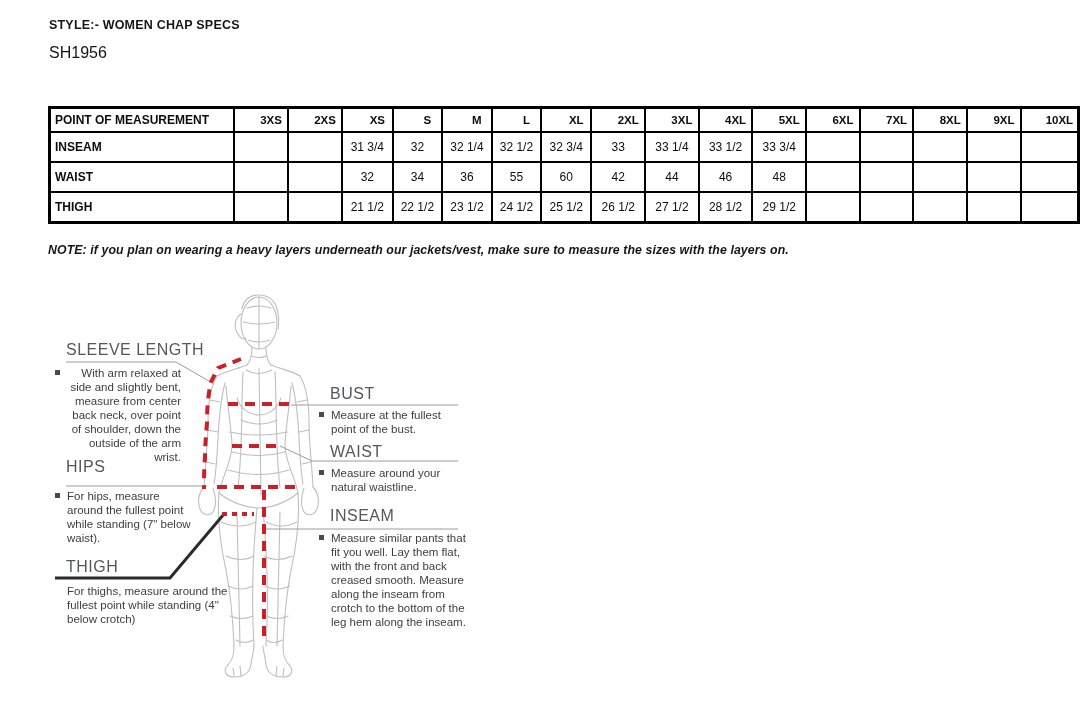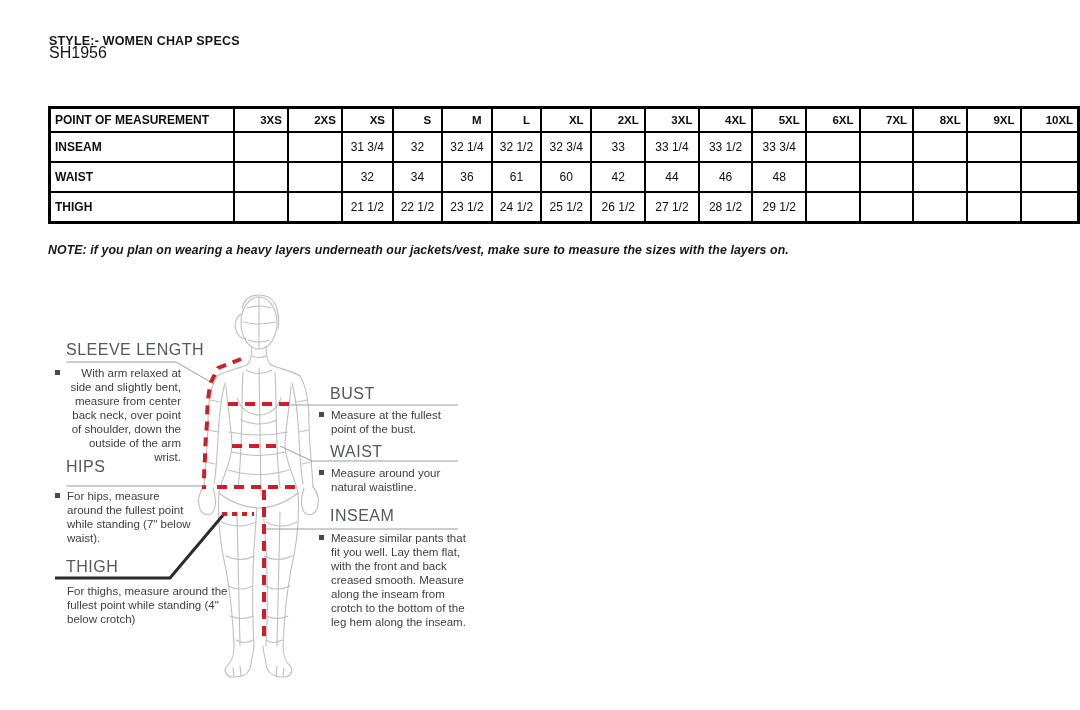--- a/index.html
+++ b/index.html
@@ -2,21 +2,21 @@
 <html style="--measure-line-red: #cb2027; --wireframe-gray: #bfbfbf; --heading-gray: #55575a; --connector-gray: #9c9c9c;"><head>
 <meta charset="utf-8">
 <style>
   html,body{margin:0;padding:0;background:#ffffff;}
   body{
     width:1080px;height:710px;position:relative;overflow:hidden;
     font-family:"Liberation Sans", sans-serif;color:#111;
   }
   .abs{position:absolute;}
   
-  .doc-title{left:49px;top:18px;font-size:12.5px;font-weight:bold;color:#161616;letter-spacing:.2px;margin-top:16px;}
+  .doc-title{left:49px;top:18px;font-size:12.5px;font-weight:bold;color:#161616;letter-spacing:.2px;}
   .doc-code{left:49px;top:44px;font-size:16px;font-weight:normal;color:#161616;}
   
   .size-table{
     position:absolute;left:48px;top:106px;border-collapse:collapse;
     border:3px solid #000;table-layout:fixed;
   }
   .size-table th,.size-table td{
     border:2px solid #000;text-align:center;vertical-align:middle;
     font-size:12px;padding:0;white-space:nowrap;color:#0d0d0d;
   }
@@ -96,21 +96,21 @@
         <td></td>
         <td></td>
       </tr>
       <tr>
         <td class="row-label">WAIST</td>
         <td></td>
         <td></td>
         <td>32</td>
         <td>34</td>
         <td>36</td>
-        <td>61</td>
+        <td>55</td>
         <td>60</td>
         <td>42</td>
         <td>44</td>
         <td>46</td>
         <td>48</td>
         <td></td>
         <td></td>
         <td></td>
         <td></td>
         <td></td>

